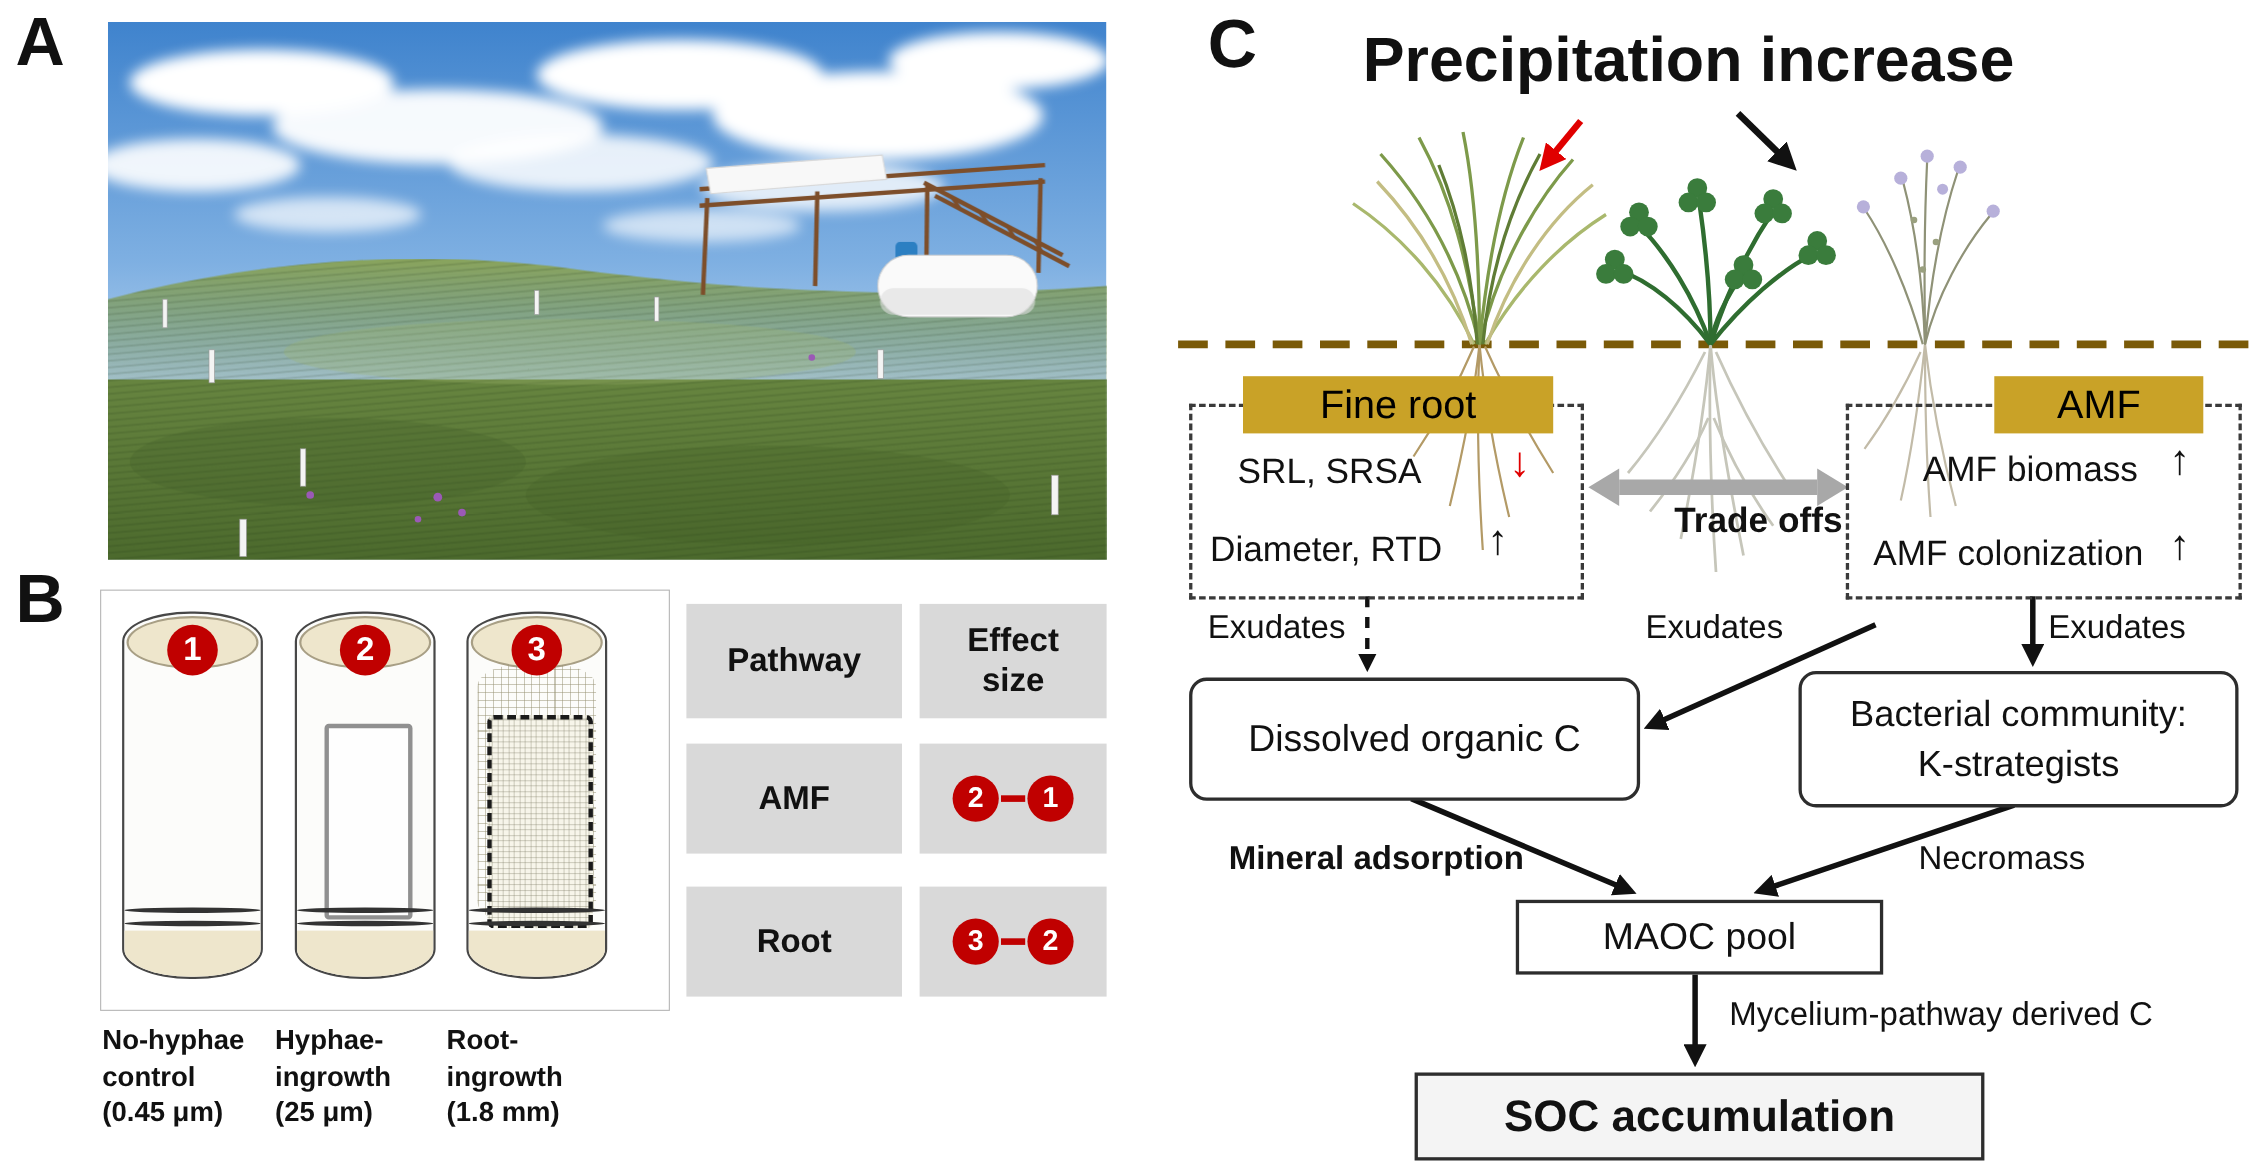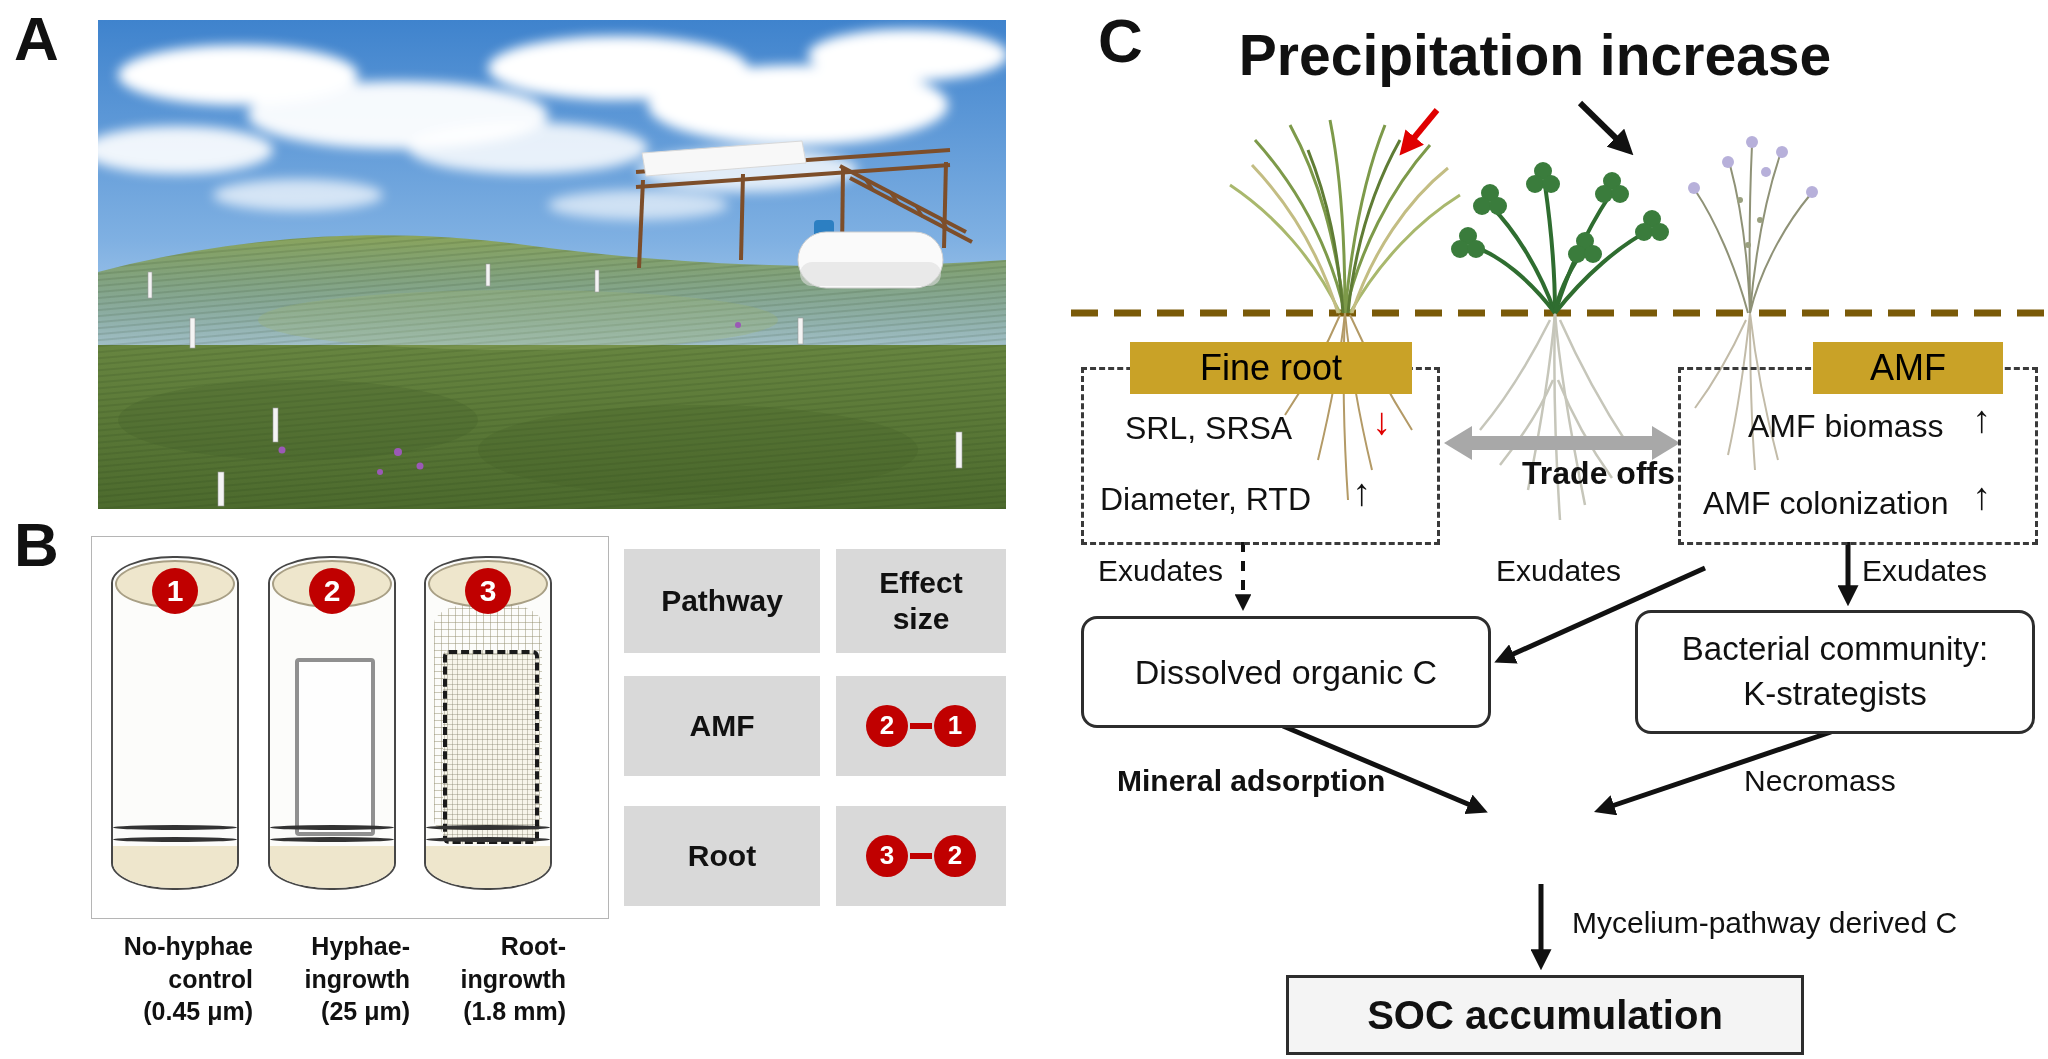--- a/index.html
+++ b/index.html
@@ -19,21 +19,21 @@
   .band1{bottom:58px;} .band2{bottom:46px;}
   .cyl-foot{position:absolute;left:0;right:0;bottom:0;height:42px;background:#eee6cc;}
   .badge{position:absolute;top:10px;left:50%;transform:translateX(-50%);width:46px;height:46px;border-radius:50%;background:#c00000;color:#fff;font-size:30px;font-weight:bold;display:flex;align-items:center;justify-content:center;z-index:2;}
   .win2{position:absolute;left:25px;top:100px;width:72px;height:170px;border:4px solid #909090;border-radius:4px;background:#fefefe;}
   .mesh3{position:absolute;left:8px;right:8px;top:46px;bottom:48px;border-radius:40px/20px;
     background-image:repeating-linear-gradient(0deg,rgba(150,145,115,.5) 0 1px,transparent 1px 7px),
                      repeating-linear-gradient(90deg,rgba(150,145,115,.5) 0 1px,transparent 1px 7px);}
   .win3{position:absolute;left:17px;top:92px;width:88px;height:186px;border:4px dashed #1a1a1a;border-radius:6px;background-color:#f7f5ea;
     background-image:repeating-linear-gradient(0deg,rgba(120,118,95,.35) 0 1px,transparent 1px 5px),
                      repeating-linear-gradient(90deg,rgba(120,118,95,.35) 0 1px,transparent 1px 5px);}
-  .caption{position:absolute;top:930px;width:160px;text-align:right;font-weight:bold;font-size:25px;line-height:1.3;}
+  .caption{position:absolute;top:930px;width:160px;text-align:left;font-weight:bold;font-size:25px;line-height:1.3;}
   .tcell{position:absolute;background:#d9d9d9;display:flex;align-items:center;justify-content:center;font-weight:bold;font-size:30px;text-align:center;line-height:1.2;}
   .tcell .inner{display:block;width:120px;}
   .effect-flex{display:flex;align-items:center;justify-content:center;}
   .rcirc{width:42px;height:42px;border-radius:50%;background:#c00000;color:#fff;font-weight:bold;font-size:26px;display:flex;align-items:center;justify-content:center;}
   .rdash{width:22px;height:6px;background:#c00000;margin:0 2px;}
 
   
   .overlay{left:0;top:0;z-index:1;}
   .ctitle{left:1150px;top:22px;width:770px;text-align:center;font-size:57px;font-weight:bold;z-index:3;}
   .goldlab{position:absolute;background:#c9a227;color:#000;display:flex;align-items:center;justify-content:center;font-size:36px;z-index:3;}
@@ -353,18 +353,19 @@
   <div class="exu" style="left:1496px;top:554px;">Exudates</div>
   <div class="exu" style="left:1862px;top:554px;">Exudates</div>
 
   <div class="flowbox rounded" style="left:1081px;top:616px;width:404px;height:106px;font-size:34px;">Dissolved organic C</div>
   <div class="flowbox rounded prewrap" style="left:1635px;top:610px;width:394px;height:118px;font-size:33px;line-height:1.35;">Bacterial community:
 K-strategists</div>
 
   <div class="lbl" style="left:1117px;top:764px;font-weight:bold;">Mineral adsorption</div>
   <div class="lbl" style="left:1744px;top:764px;">Necromass</div>
 
+  <div class="flowbox" style="left:1378px;top:818px;width:328px;height:62px;font-size:34px;">MAOC pool</div>
 
   <div class="lbl" style="left:1572px;top:906px;">Mycelium-pathway derived C</div>
 
   <div class="flowbox" style="left:1286px;top:975px;width:512px;height:74px;font-size:40px;font-weight:bold;background:#f4f4f4;">SOC accumulation</div>
 
 </div>
 
 </body></html>

